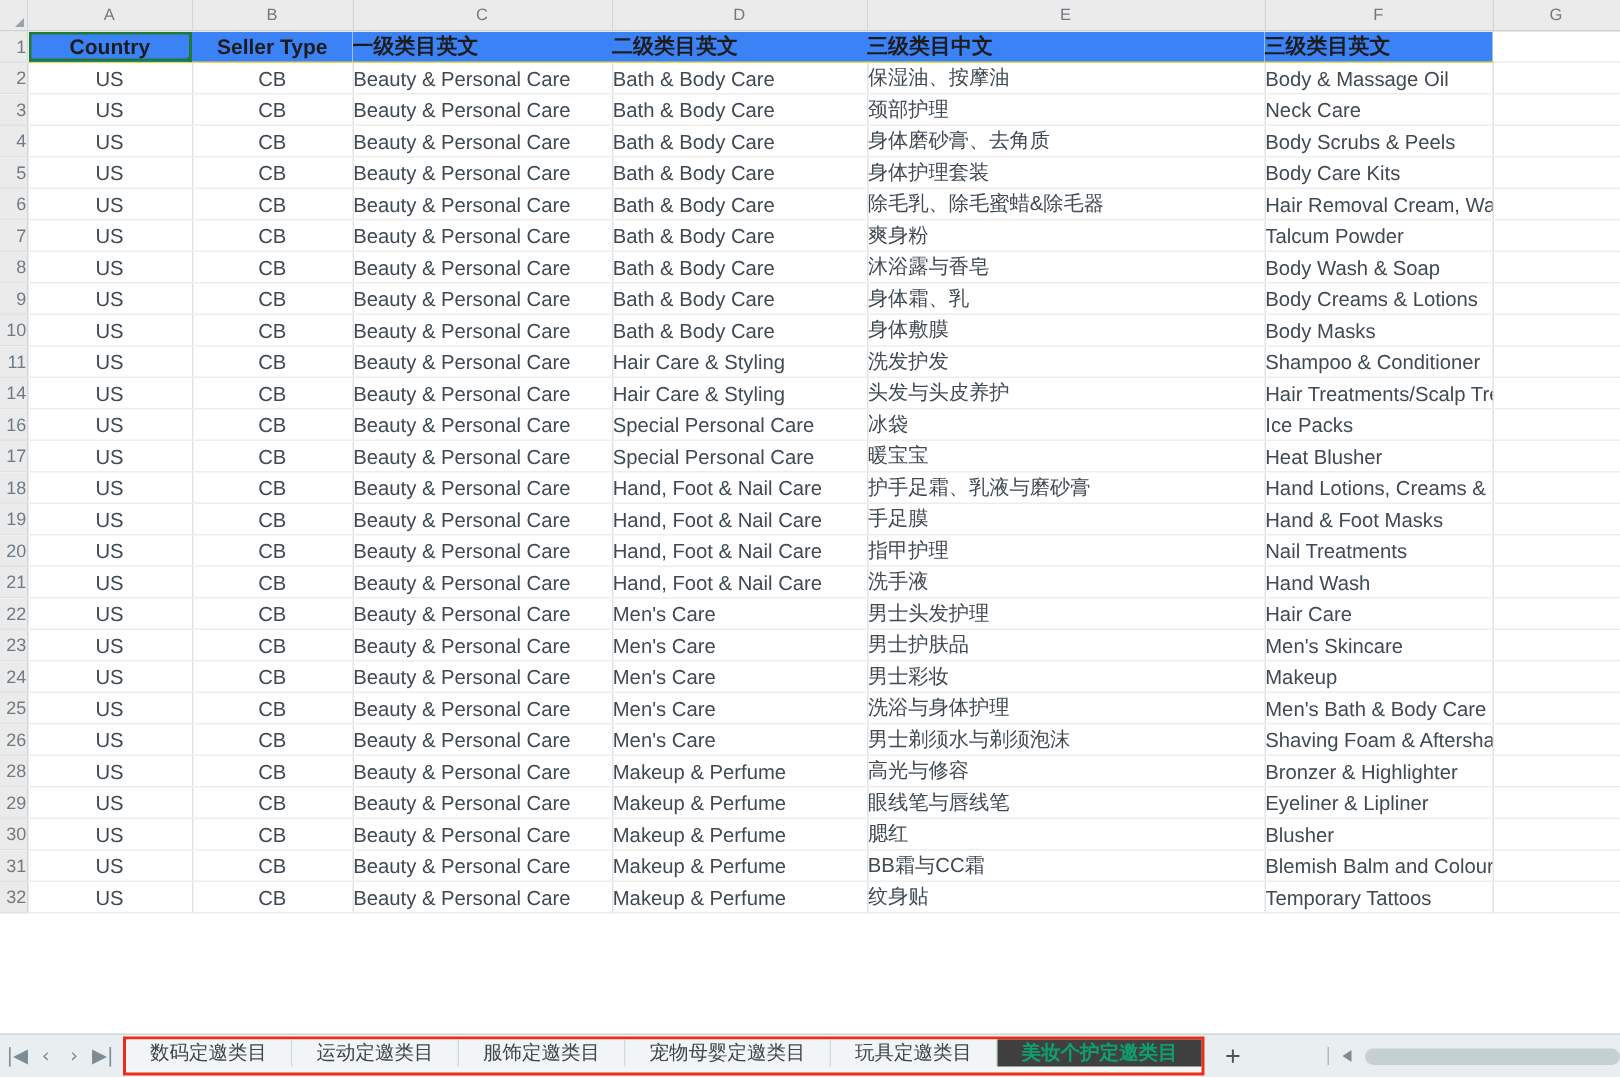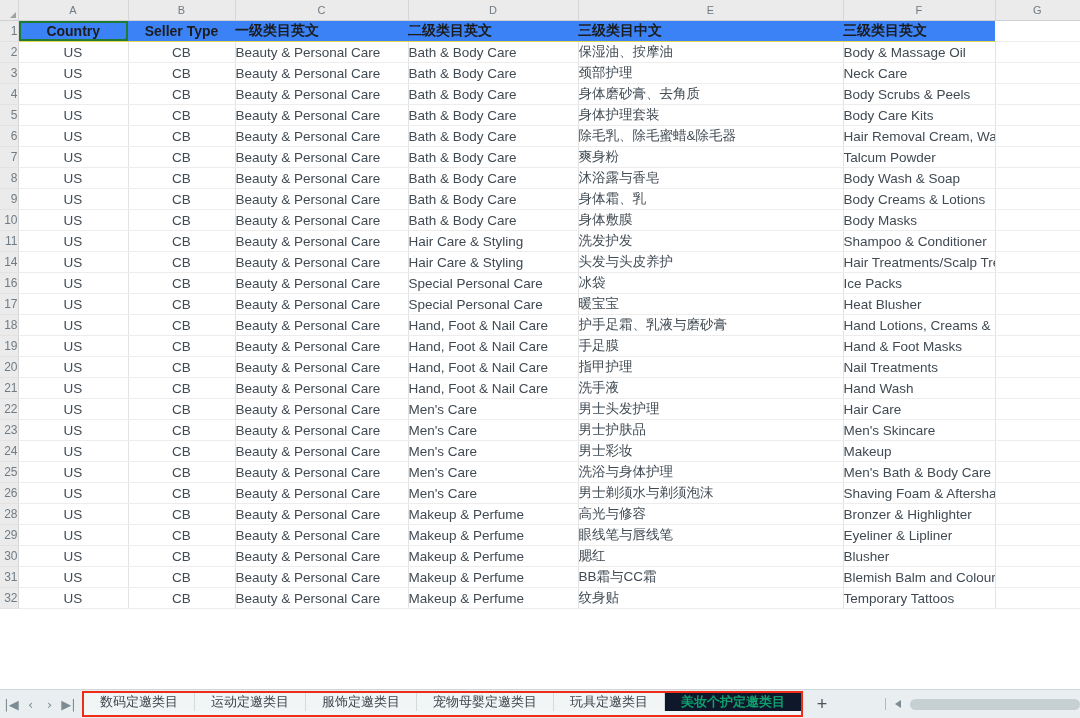--- a/index.html
+++ b/index.html
@@ -165,21 +165,21 @@
     justify-content: center;
     padding: 0 16px;
     font-size: 13px;
     color: #3d464c;
     background: #f2f5f6;
     border-right: 1px solid #d3dbdd;
     cursor: default;
   }
   .tab:last-child { border-right: none; }
   .tab.active {
-    background: #0f172a;
+    background: #404040;
     color: #0e9f6e;
     font-weight: bold;
   }
   .addsheet {
     display: flex; align-items: center; justify-content: center;
     width: 26px; height: 28px;
     color: #4b5459;
     font-size: 18px;
     margin-left: 6px;
     flex: 0 0 auto;

